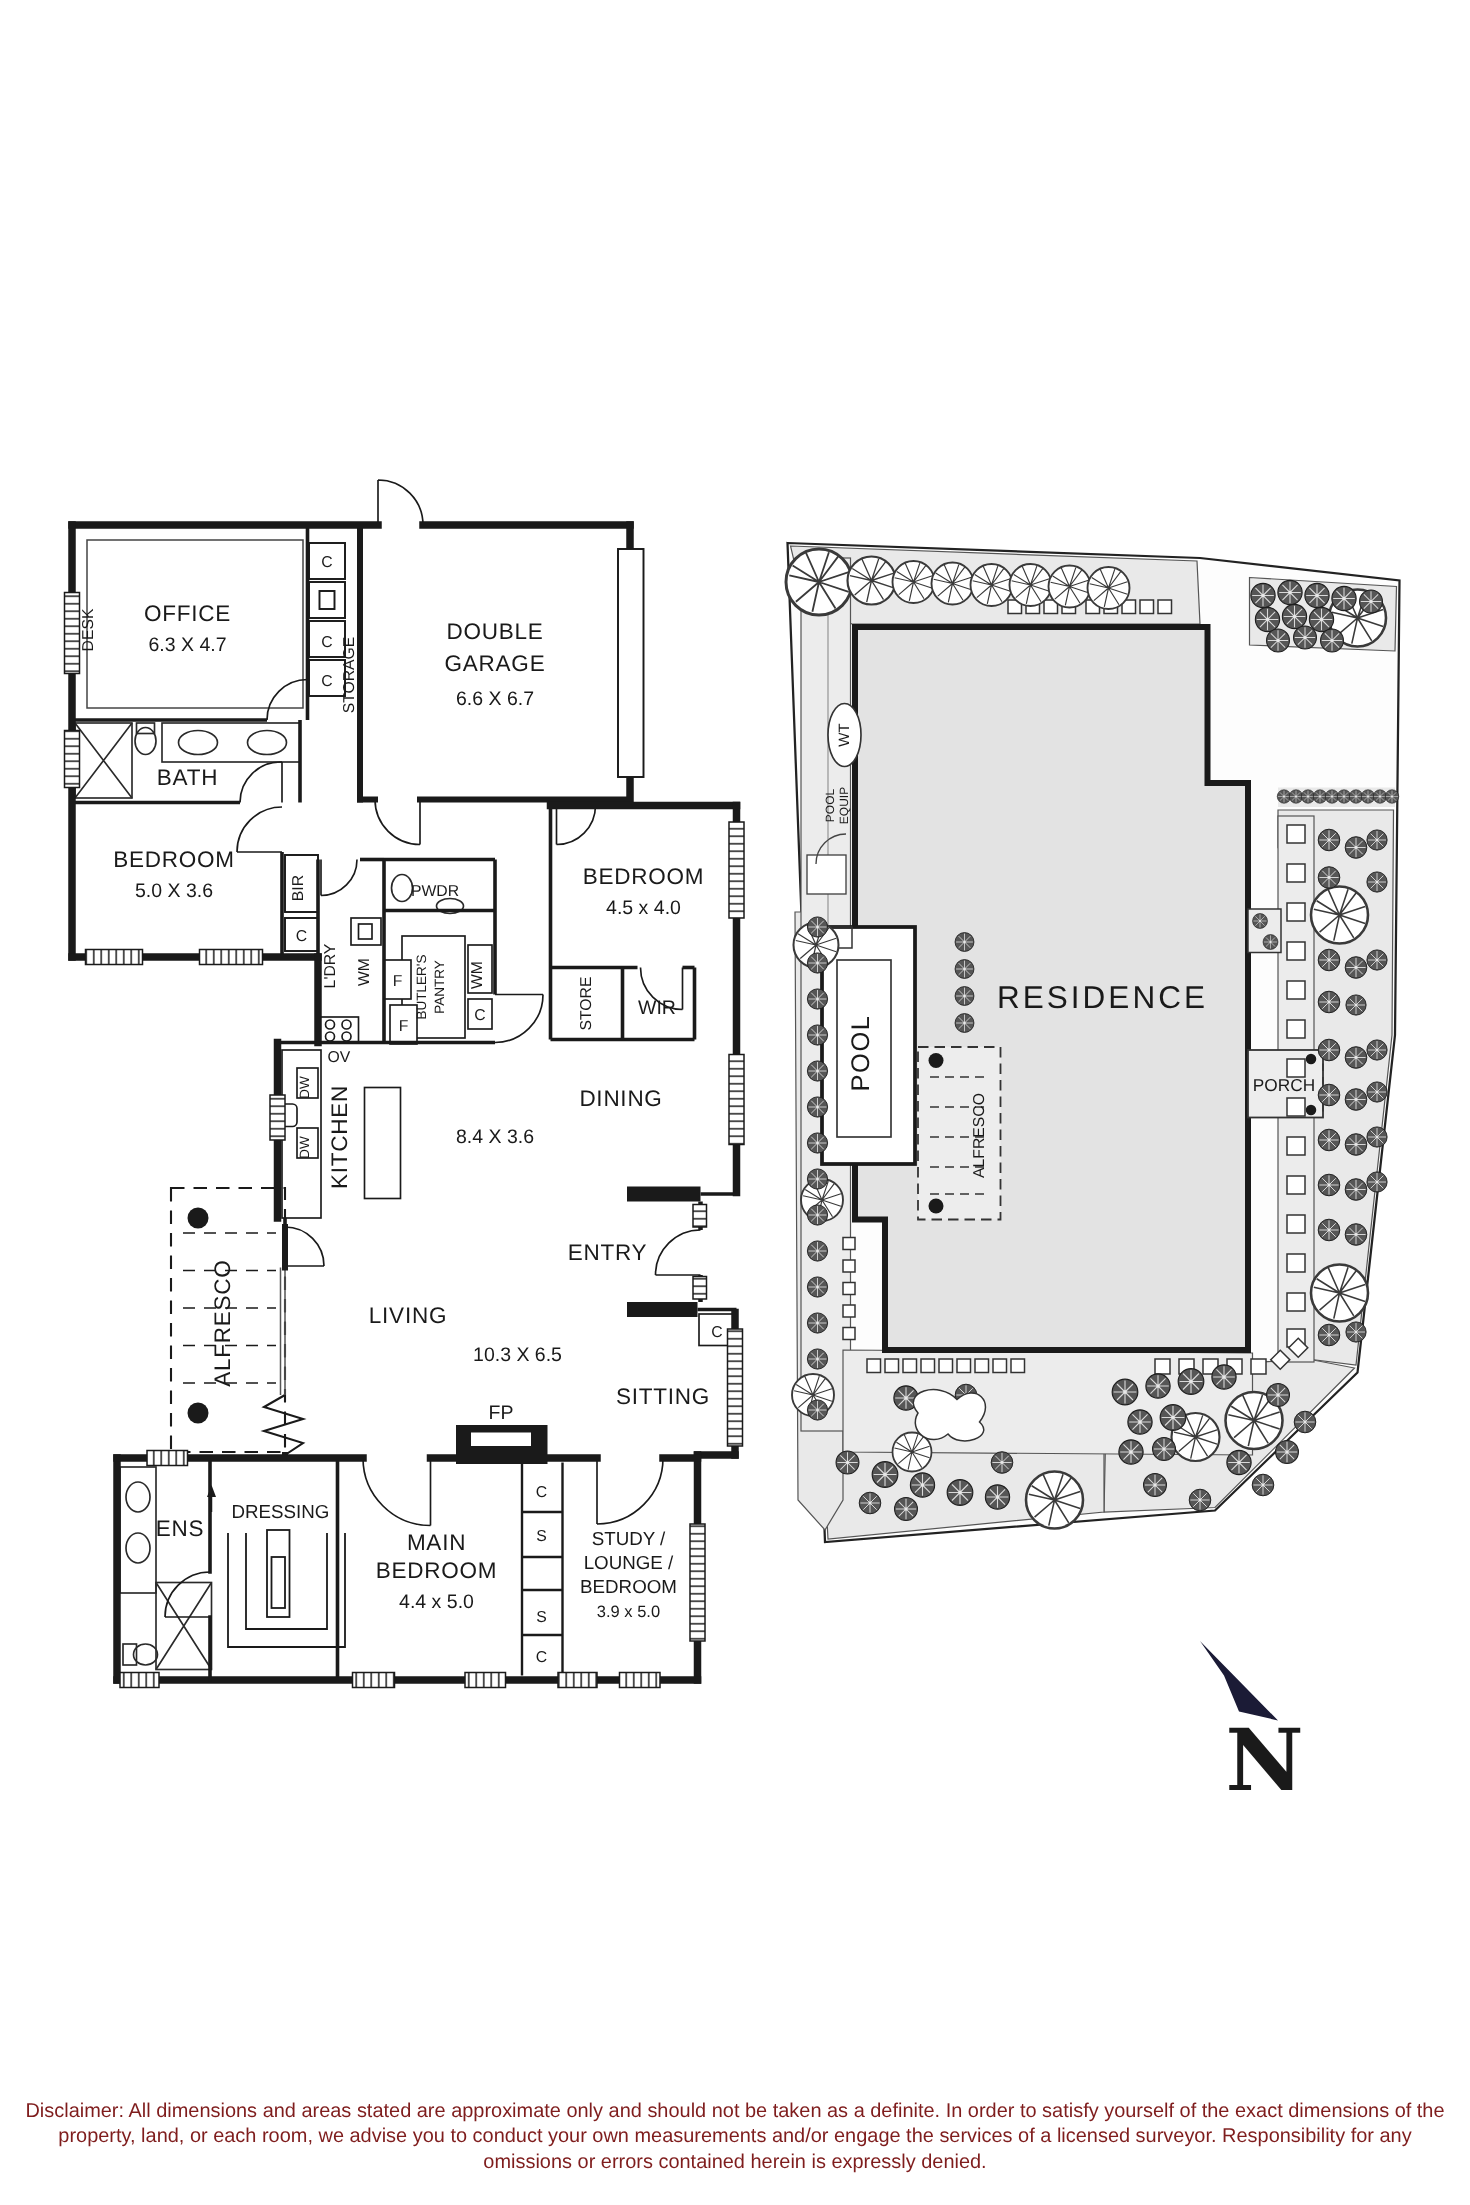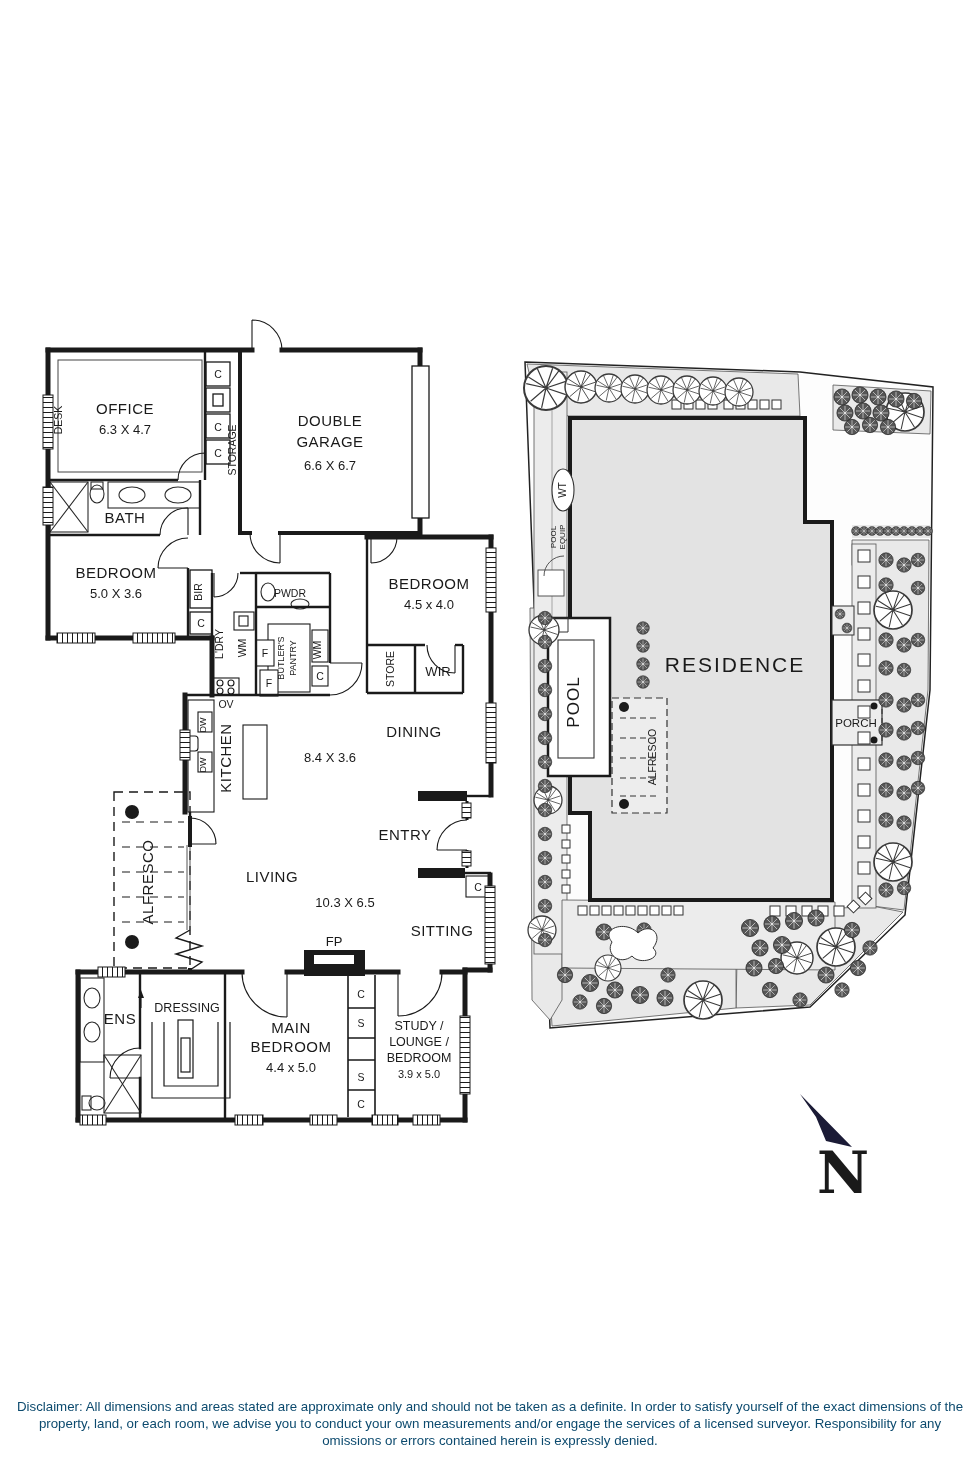--- a/index.html
+++ b/index.html
@@ -5,21 +5,21 @@
   html,body{margin:0;padding:0;background:#ffffff;}
   .page{position:relative;width:980px;height:1470px;background:#fff;overflow:hidden;
         font-family:"Liberation Sans",sans-serif;}
   svg{position:absolute;left:0;top:0;}
   svg text{font-family:"Liberation Sans",sans-serif;fill:#1a1a1a;}
   .room-label{font-size:15px;letter-spacing:.5px;}
   .room-dims{font-size:13px;}
   .small-label{font-size:10.5px;}
   .tiny-label{font-size:9px;}
   .disclaimer{position:absolute;left:15px;right:15px;top:1398px;margin:0;
-      text-align:center;font-size:13.3px;line-height:1.28;color:#0c4a6e;}
+      text-align:center;font-size:13.3px;line-height:1.28;color:#7f1d1d;}
   .compass-n{font-family:"DejaVu Serif","Liberation Serif",serif;font-weight:bold;font-size:57px;}
 </style>
 </head>
 <body>
 
 <div class="page">
 <svg width="980" height="1470" viewBox="0 0 980 1470">
   <defs>
     <pattern id="hatchH" width="5" height="10" patternUnits="userSpaceOnUse">
       <rect width="5" height="10" fill="#fff"></rect>

